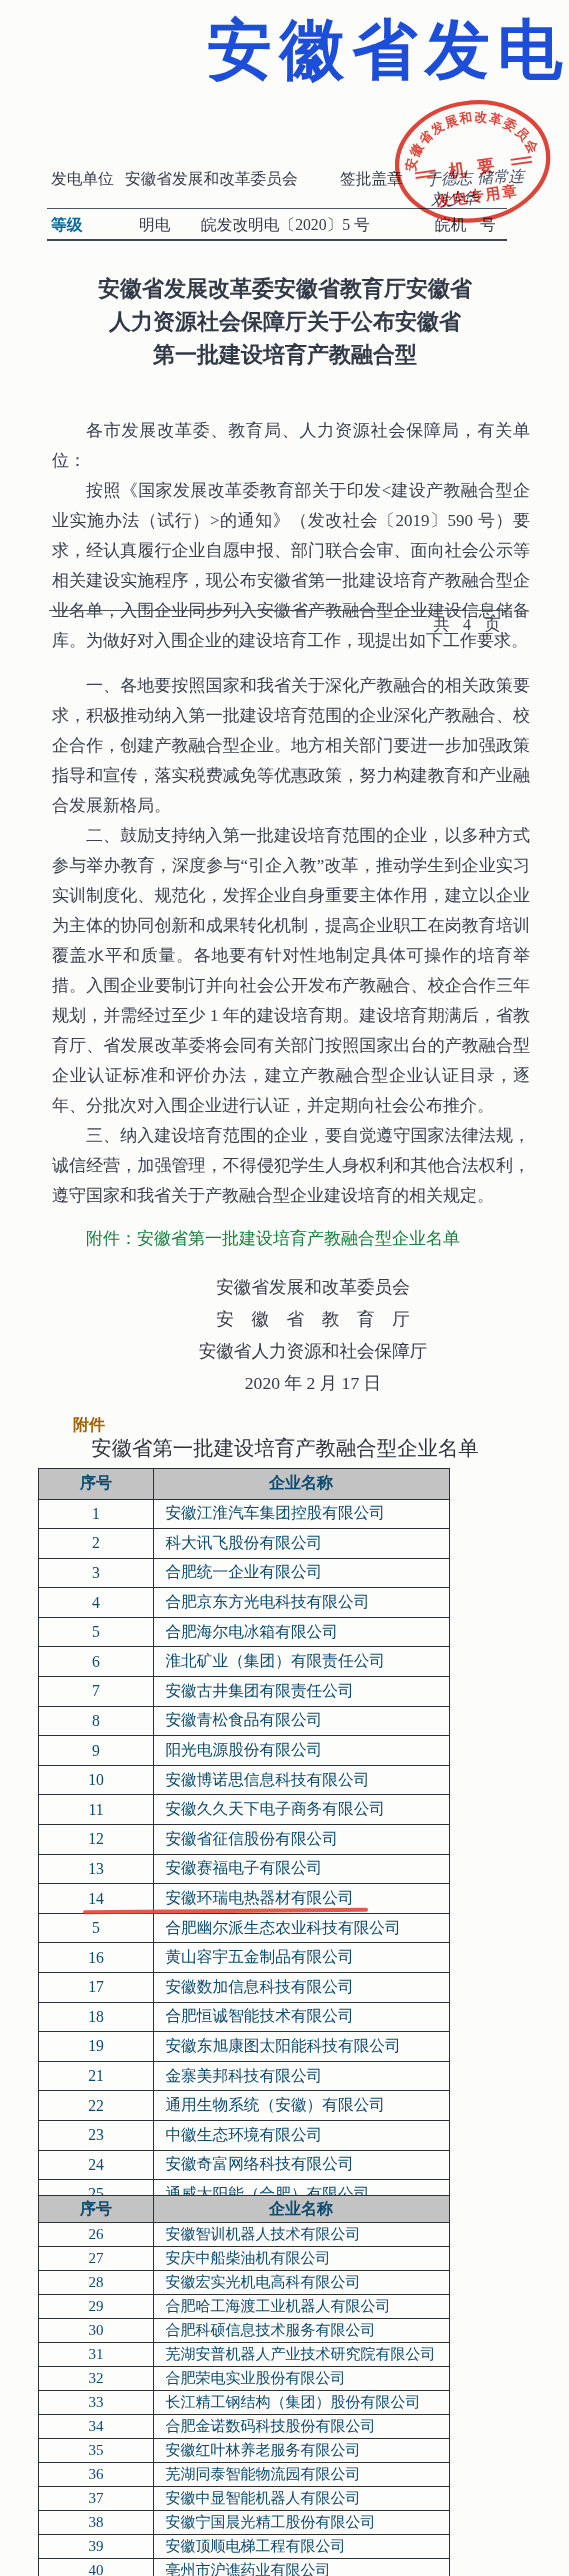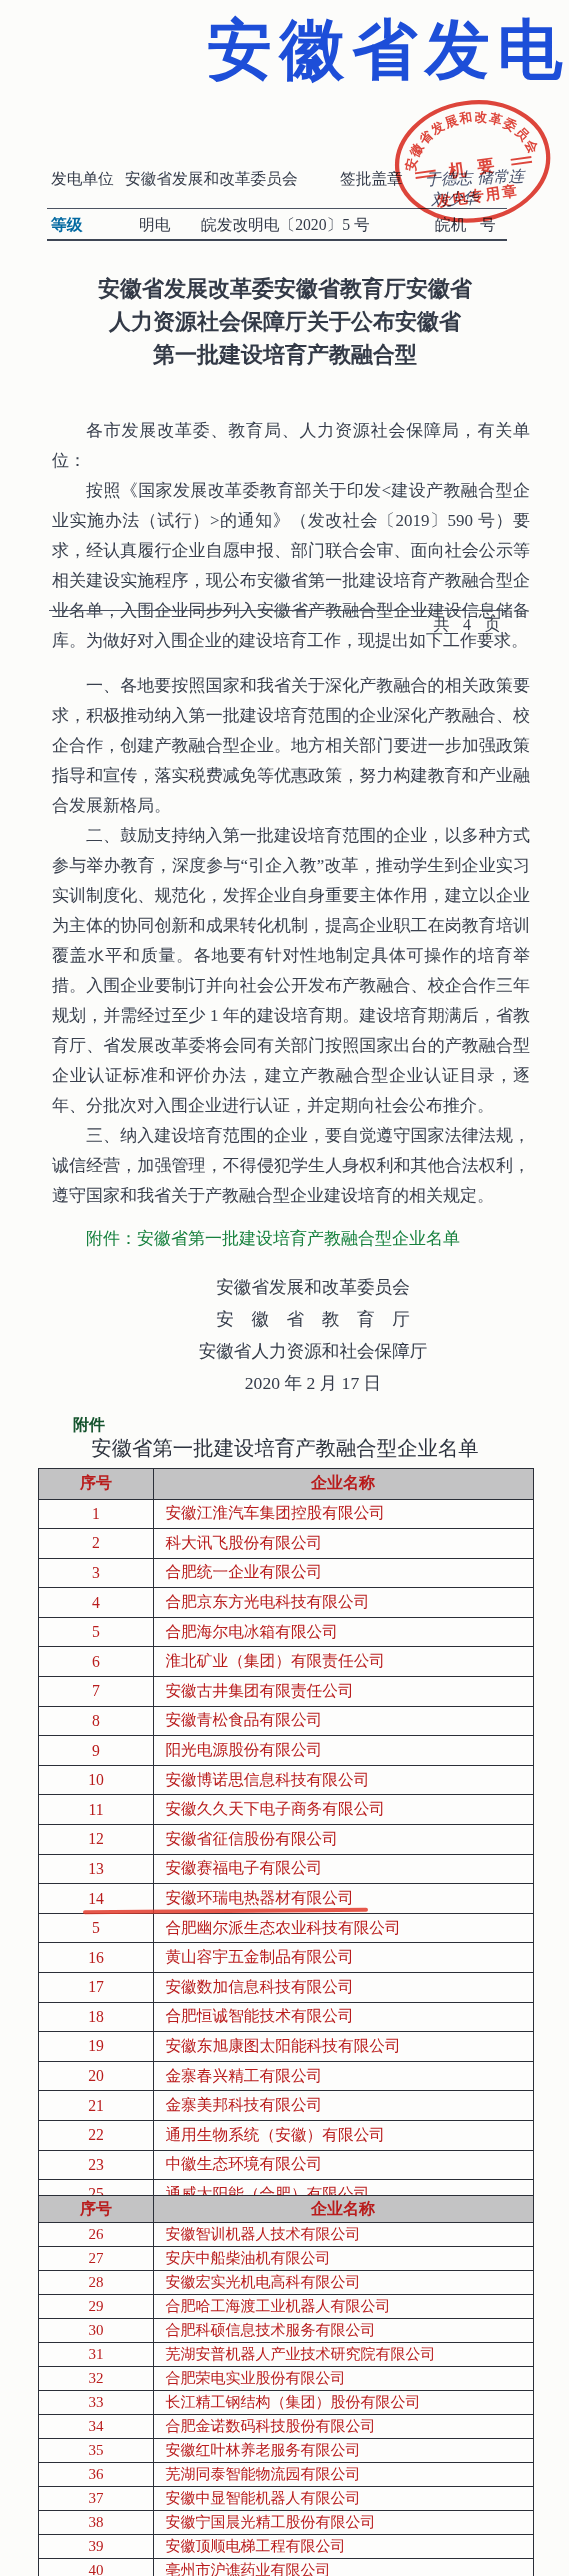--- a/index.html
+++ b/index.html
@@ -52,26 +52,26 @@
   .blk-main{position:absolute;top:671px;left:52px;width:478px;}
   .attach-ref{position:absolute;top:1227px;left:52px;width:478px;text-indent:2em;
               font-size:17px;color:#15803d;}
 
   
   .sig-block{position:absolute;top:1271px;left:180px;width:266px;text-align:center;
              font-size:17.6px;line-height:32px;color:#343b49;}
 
   
   .attach-label{position:absolute;top:1415px;left:53px;font-family:"Liberation Sans",sans-serif;
-                font-weight:bold;font-size:16px;color:#14532d;padding-left:20px;}
+                font-weight:bold;font-size:16px;color:#a16207;padding-left:20px;}
   .table-title{position:absolute;top:1434px;left:0;width:100%;text-align:center;
                font-family:"Liberation Sans",sans-serif;font-weight:normal;font-size:20.4px;color:#2c323e;}
 
-  table.tbl{position:absolute;left:38px;width:496px;border-collapse:collapse;
-            border:1.9px solid #23272f;font-size:15.7px;color:#b91c1c;table-layout:fixed;}
+  table.tbl{position:absolute;left:38px;width:412px;border-collapse:collapse;
+            border:1.9px solid #23272f;font-size:15.7px;color:#0c4a6e;table-layout:fixed;}
   .tbl th{background:#c3c3c4;font-family:"Liberation Sans",sans-serif;font-weight:bold;
           font-size:16px;border:0.9px solid #2b2f38;}
   .tbl td{border:0.9px solid #2b2f38;background:#fdfdfc;}
   .col-no{width:112px;text-align:center;}
   .col-name{text-align:left;padding-left:11.4px;overflow:visible;}
   .t1{top:1468px;} .t1 th{height:27.5px;} .t1 td{height:26.6px;}
   .t2{top:2195px;} .t2 th{height:24px;} .t2 td{height:21px;font-size:15px;}
 
   .hl-underline{position:relative;display:inline-block;}
   .hl-underline::after{content:"";position:absolute;left:-82px;bottom:-3.8px;width:285px;height:4.3px;
@@ -232,34 +232,34 @@
         </tr>
         <tr>
           <td class="col-no">18</td>
           <td class="col-name"><span>合肥恒诚智能技术有限公司</span></td>
         </tr>
         <tr>
           <td class="col-no">19</td>
           <td class="col-name"><span>安徽东旭康图太阳能科技有限公司</span></td>
         </tr>
         <tr>
-          <td class="col-no">20</td>
-          <td class="col-name"><span>金寨春兴精工有限公司</span></td>
-        </tr>
-        <tr>
           <td class="col-no">21</td>
           <td class="col-name"><span>金寨美邦科技有限公司</span></td>
         </tr>
         <tr>
           <td class="col-no">22</td>
           <td class="col-name"><span>通用生物系统（安徽）有限公司</span></td>
         </tr>
         <tr>
           <td class="col-no">23</td>
           <td class="col-name"><span>中徽生态环境有限公司</span></td>
+        </tr>
+        <tr>
+          <td class="col-no">24</td>
+          <td class="col-name"><span>安徽奇富网络科技有限公司</span></td>
         </tr>
         <tr>
           <td class="col-no">25</td>
           <td class="col-name"><span>通威太阳能（合肥）有限公司</span></td>
         </tr>
       </tbody>
   </table>
 
   <table class="tbl t2">
     <thead>

